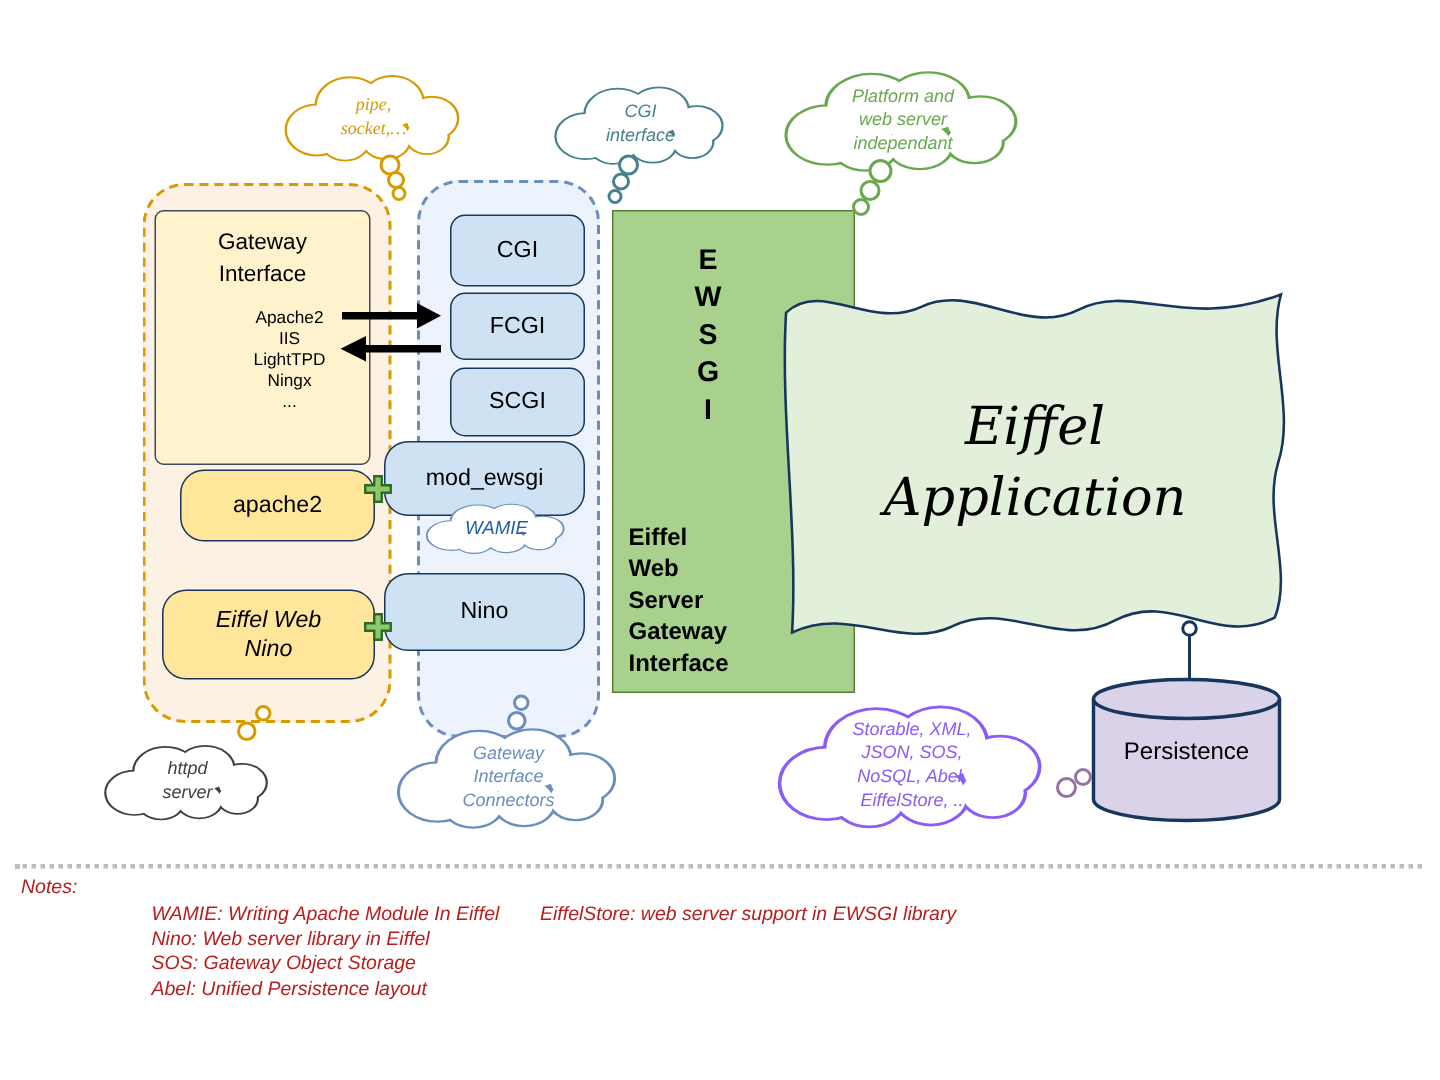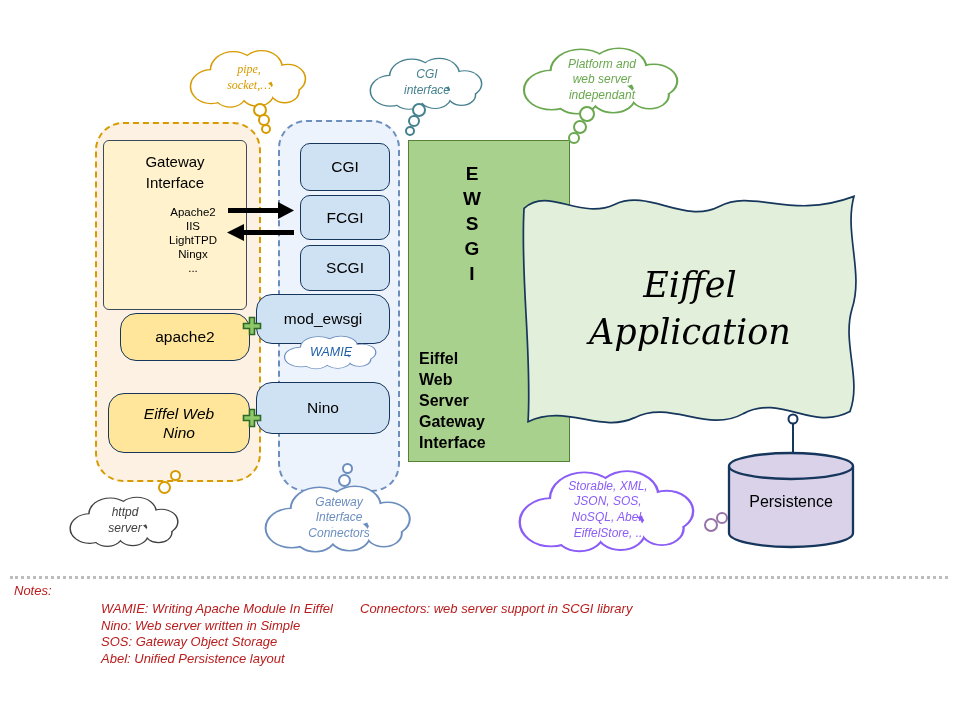--- a/index.html
+++ b/index.html
@@ -242,19 +242,19 @@
   <div class="bubble" style="left:338px;top:474px;width:9px;height:9px;border-color:#6c8ebf;"></div>
   <div class="bubble" style="left:342px;top:463px;width:7px;height:7px;border-color:#6c8ebf;"></div>
 
   <div class="bubble" style="left:704px;top:518px;width:10px;height:10px;border-color:#9673a6;"></div>
   <div class="bubble" style="left:716px;top:512px;width:8px;height:8px;border-color:#9673a6;"></div>
 
   <div class="sep" style="left:10px;top:576px;width:938px;"></div>
   <div class="note" style="left:14px;top:583px;">Notes:</div>
   <div class="note" style="left:53px;top:601px;margin-left:48px;">
     <div>WAMIE: Writing Apache Module In Eiffel</div>
-    <div>Nino: Web server written in Simple</div>
+    <div>Nino: Web server library in Eiffel</div>
     <div>SOS: Gateway Object Storage</div>
     <div>Abel: Unified Persistence layout</div>
   </div>
-  <div class="note" style="left:360px;top:601px;">Connectors: web server support in SCGI library</div>
+  <div class="note" style="left:360px;top:601px;">EiffelStore: web server support in EWSGI library</div>
 
 </div>
 
 </body></html>

